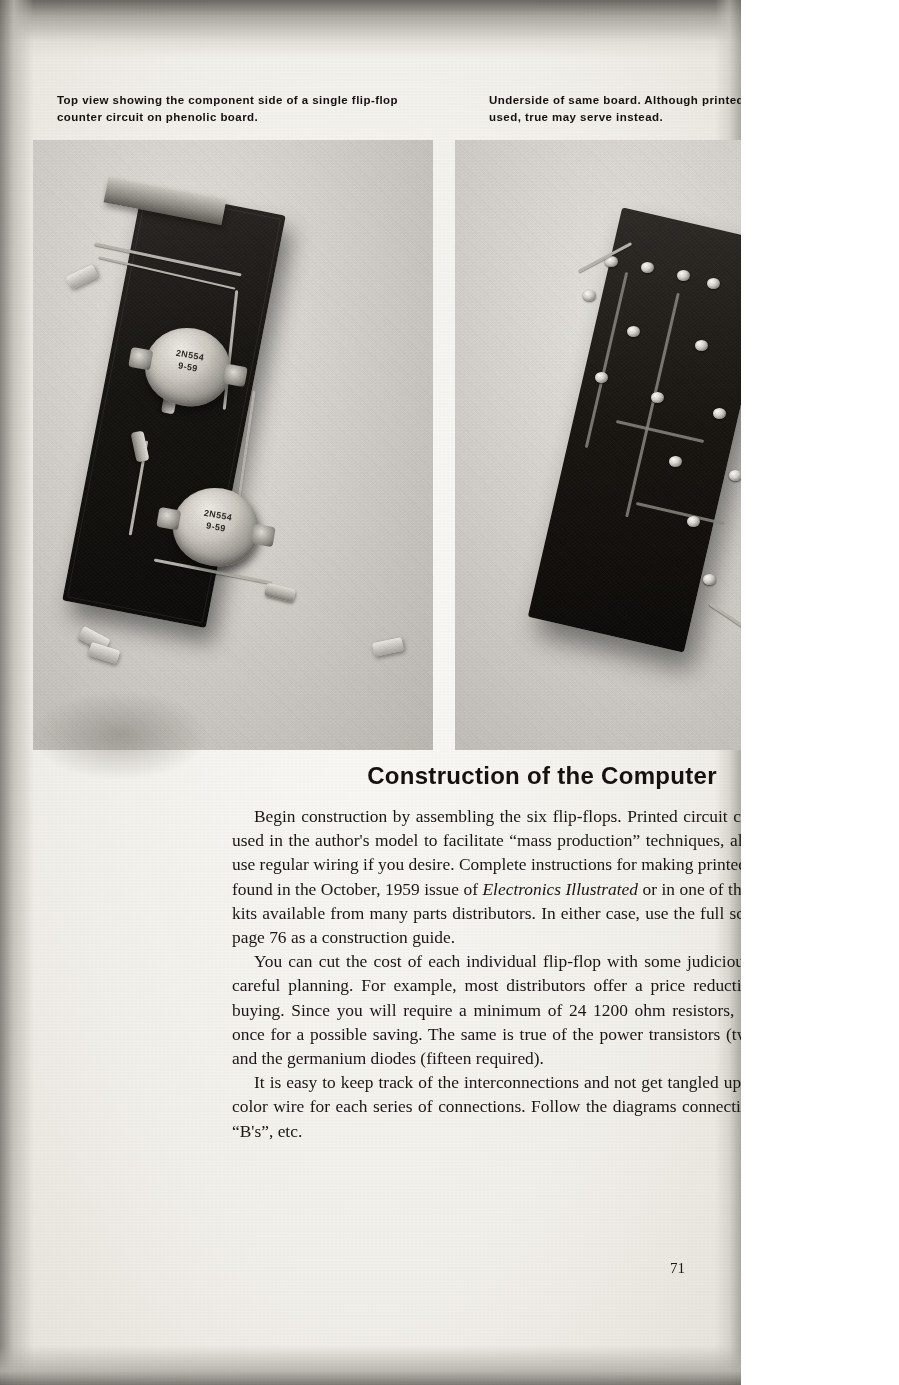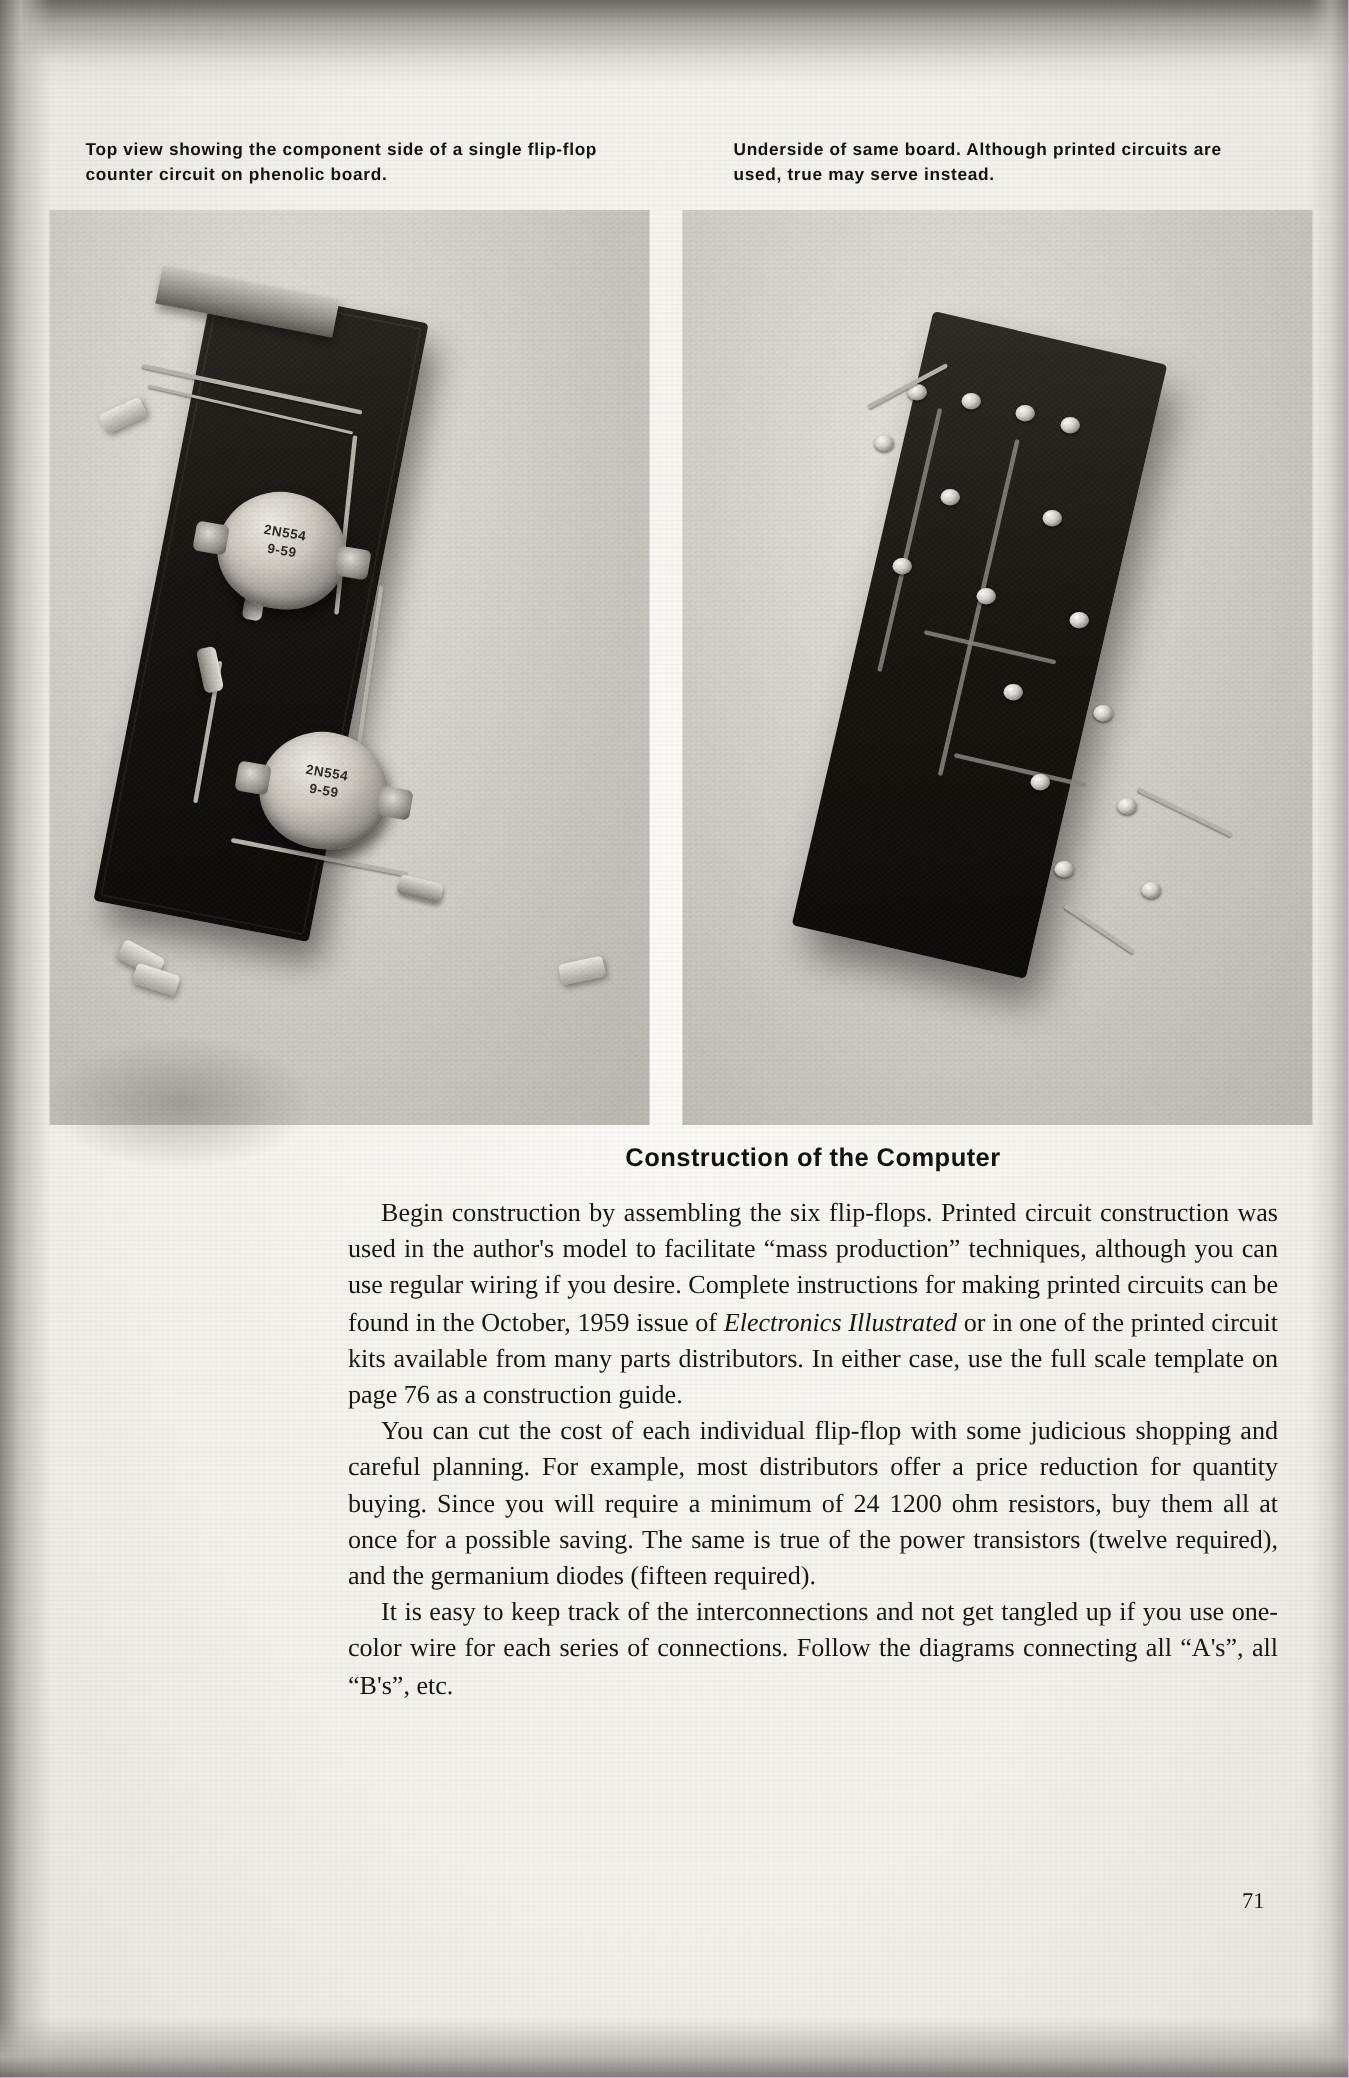--- a/index.html
+++ b/index.html
@@ -5,23 +5,23 @@
   html, body {
     margin: 0;
     padding: 0;
     background: #ffffff;
   }
   body {
     font-family: "Liberation Serif", serif;
   }
   .page {
     position: relative;
-    width: 899px;
+    width: 741px;
     height: 1385px;
-    background: #d946ef;
+    background: #737373;
     overflow: hidden;
   }
   
   .paper {
     position: absolute;
     inset: 0;
     background:
       radial-gradient(ellipse at 50% 45%, #fbfaf7 0%, #f2f0ea 62%, #e6e3dc 100%);
   }
   .edge-shadow-top {
@@ -200,21 +200,21 @@
   
   .article {
     position: absolute;
     left: 232px;
     top: 762px;
     width: 620px;
   }
   .article h1 {
     margin: 0 0 14px 0;
     font-family: "Liberation Sans", sans-serif;
-    font-size: 17px;
+    font-size: 24px;
     font-weight: bold;
     letter-spacing: .3px;
     text-align: center;
     color: #15120f;
   }
   .article p {
     margin: 0;
     font-family: Liberation Serif, serif;
     font-size: 17.4px;
     line-height: 24.2px;

